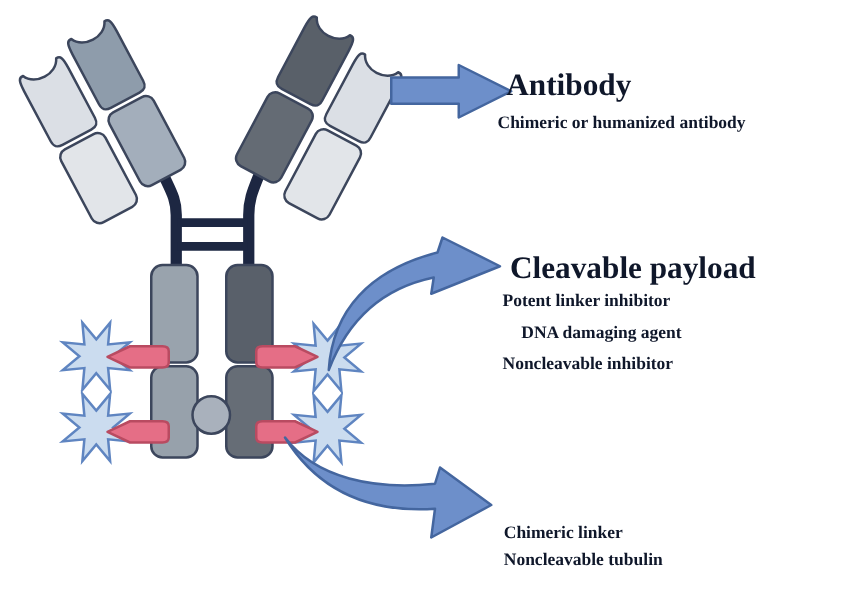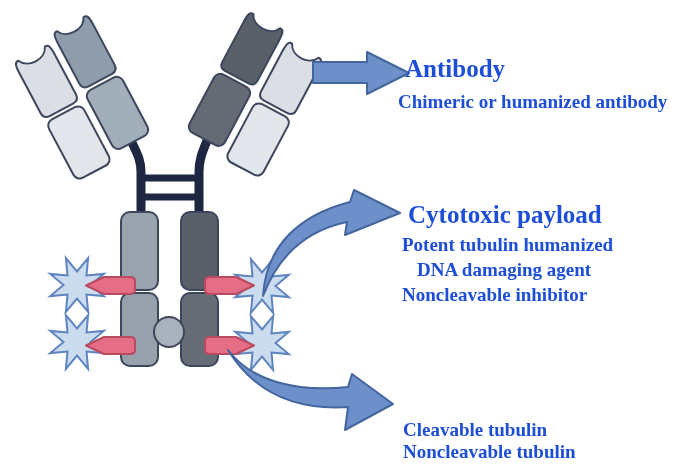--- a/index.html
+++ b/index.html
@@ -1,23 +1,23 @@
 <!DOCTYPE html>
 <html style="--arrow-blue: #6d8fca; --arrow-outline: #44669f; --star-fill: #cbdcef; --star-outline: #5f85c1; --linker-pink: #e56e86; --linker-outline: #b94b61; --hinge-navy: #1d2742; --chain-outline: #3c465c; --light-chain: #dbdfe5; --heavy-chain-left: #8e9cab; --heavy-chain-right: #596069; --stem-left: #99a3ad; --stem-right: #59606a; --text: #1b1b1b;"><head>
 <meta charset="utf-8">
 <style>
   html,body{margin:0;padding:0;background:#ffffff;}
   #stage{
     position:relative;width:676px;height:475px;background:#ffffff;overflow:hidden;
     font-family:"Liberation Serif","DejaVu Serif",serif;
   }
   #stage svg{position:absolute;left:0;top:0;}
-  .label{position:absolute;color:#1d4ed8;font-weight:bold;white-space:nowrap;line-height:1.15;}
+  .label{position:absolute;color:#0f172a;font-weight:bold;white-space:nowrap;line-height:1.15;}
   .title{font-size:25px;}
-  .sub{font-size:19px;}
+  .sub{font-size:14px;}
   
   .hinge{stroke:var(--hinge-navy,#1d2742);stroke-width:9;fill:none;stroke-linecap:round;}
   .rung{stroke:var(--hinge-navy,#1d2742);stroke-width:7;}
   .seg{stroke:var(--chain-outline,#3c465c);stroke-width:2;stroke-linejoin:round;}
   .lc1{fill:var(--light-chain,#dbdfe5);}
   .lc2{fill:#e2e5e9;}
   .hcl1{fill:var(--heavy-chain-left,#8e9cab);}
   .hcl2{fill:#a3aebb;}
   .hcr1{fill:var(--heavy-chain-right,#596069);}
   .hcr2{fill:#646b74;}
@@ -90,21 +90,21 @@
       <path class="pink" transform="translate(0,60)" d="M 254,285.5 L 236,277 L 210,277 Q 205,277 205,281 L 205,290 Q 205,294 210,294 L 236,294 Z"></path>
     </g>
 
     <path class="barrow" d="M 263,296 C 266,248 296,216 350,202 L 354,190 L 400,213 L 345,235 L 347,222 C 308,230 279,254 263,296 Z"></path>
     <path class="barrow" d="M 228,350 C 253,383 300,392 348,387 L 352,374 L 393,404 L 345,430 L 348,407 C 302,410 257,397 228,350 Z"></path>
   </svg>
 
   <div class="label title" style="left:405px;top:55px;">Antibody</div>
   <div class="label sub" style="left:398px;top:91px;">Chimeric or humanized antibody</div>
 
-  <div class="label title" style="left:408px;top:201px;">Cytotoxic payload</div>
-  <div class="label sub" style="left:402px;top:234px;">Potent tubulin humanized</div>
+  <div class="label title" style="left:408px;top:201px;">Cleavable payload</div>
+  <div class="label sub" style="left:402px;top:234px;">Potent linker inhibitor</div>
   <div class="label sub" style="left:402px;top:259px;margin-left:15px;">DNA damaging agent</div>
   <div class="label sub" style="left:402px;top:284px;">Noncleavable inhibitor</div>
 
-  <div class="label sub" style="left:403px;top:419px;">Cleavable tubulin</div>
+  <div class="label sub" style="left:403px;top:419px;">Chimeric linker</div>
   <div class="label sub" style="left:403px;top:441px;">Noncleavable tubulin</div>
 
 </div>
 
 </body></html>

